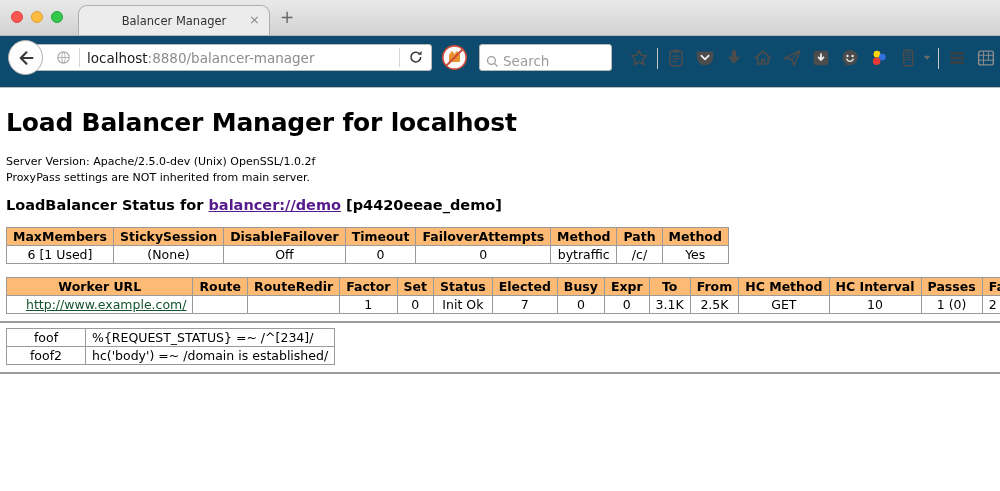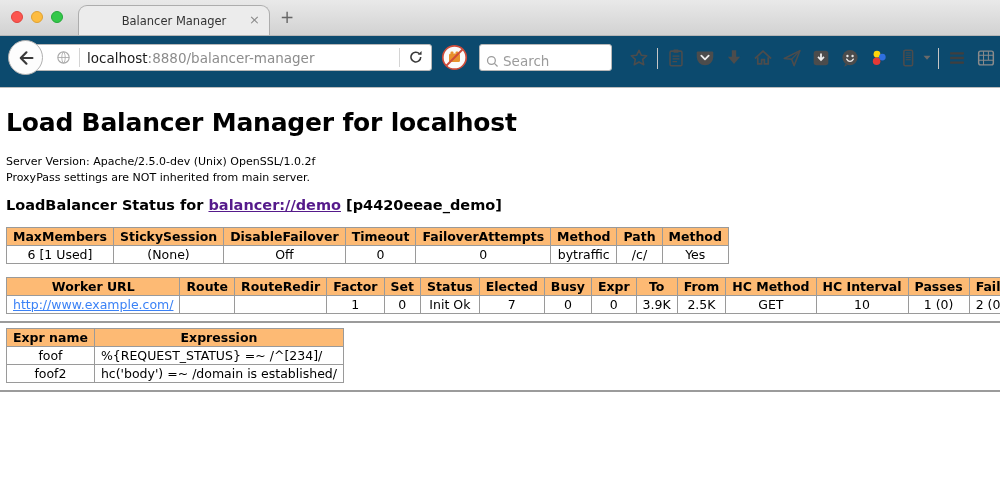--- a/index.html
+++ b/index.html
@@ -52,21 +52,21 @@
   .content { padding:0 6px; background:#fff; }
   h1 { font-size:25px; margin:20px 0 0 0; font-weight:bold; letter-spacing:-0.2px; }
   .info { margin-top:17px; font-size:11px; line-height:15.6px; }
   h3.lb { font-size:14.5px; margin:12px 0 0 0; font-weight:bold; }
   a.vlink { color:#551a8b; text-decoration:underline; font-weight:bold; }
   table { border-collapse:collapse; margin-top:14px; font-size:12.5px;
     border:1px solid #7e7e7e; }
   th, td { border:1px solid #9a9a9a; padding:1px 6px; text-align:center; height:18px;
     white-space:nowrap; }
   th { background:#fdba74; font-weight:bold; }
-  td a { color:#3b82f6; text-decoration:underline; }
+  td a { color:#14532d; text-decoration:underline;margin-left:13px; }
   #worker-table { margin-top:13px; }
   #worker-table td:nth-child(1)  { text-align:left; }
   #worker-table td:nth-child(15) { text-align:left; }
   #worker-table td:nth-child(17) { text-align:right; }
   #health-table { margin-top:5px; }
   #health-table td:nth-child(2) { text-align:left;border-radius:6px; }
   hr { border:none; height:2px; background:#9b9b9b; margin:7px -8px 0 -8px; }
 </style>
 </head>
 <body>
@@ -265,43 +265,39 @@
         <tr>
           <td><a href="#">http://www.example.com/</a></td>
           <td></td>
           <td></td>
           <td>1</td>
           <td>0</td>
           <td>Init Ok</td>
           <td>7</td>
           <td>0</td>
           <td>0</td>
-          <td>3.9K</td>
+          <td>3.1K</td>
           <td>2.5K</td>
           <td>GET</td>
           <td>10</td>
           <td>1 (0)</td>
           <td>2 (0)</td>
         </tr>
       </tbody>
     </table>
 
   <hr>
 
   <table id="health-table">
     <colgroup>
         <col style="width:79px">
         <col style="width:234px">
       </colgroup>
   <tbody>
         <tr>
-          <th>Expr name</th>
-          <th>Expression</th>
-        </tr>
-        <tr>
           <td>foof</td>
           <td>%{REQUEST_STATUS} =~ /^[234]/</td>
         </tr>
         <tr>
           <td>foof2</td>
           <td>hc('body') =~ /domain is established/</td>
         </tr>
       </tbody>
     </table>
 

